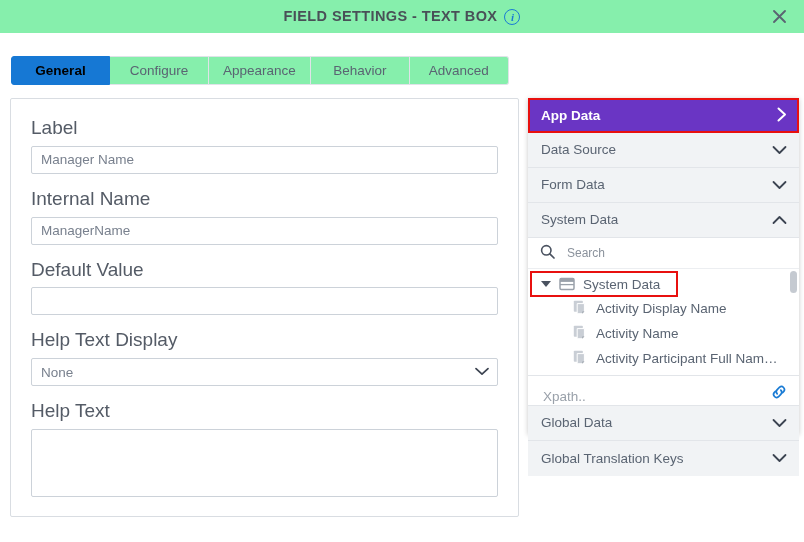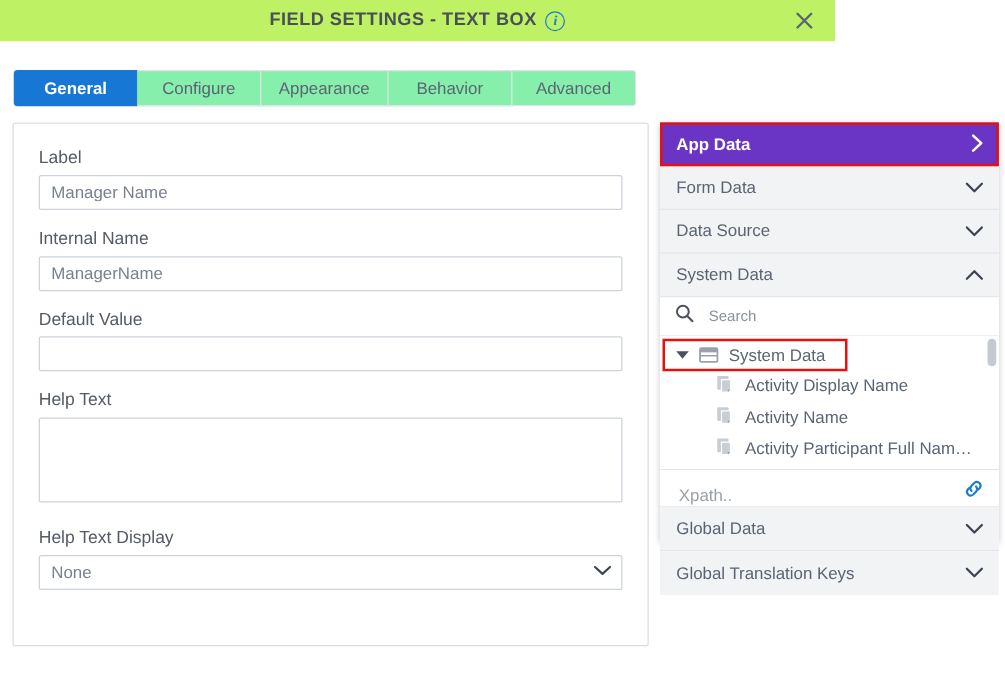--- a/index.html
+++ b/index.html
@@ -8,22 +8,22 @@
     width: 804px; height: 542px;
     background: #ffffff;
     font-family: "Liberation Sans", sans-serif;
     overflow: hidden;
   }
 
   
   .dialog-header {
     position: relative;
     height: 33px;
-    width: 668px;
-    background: #bef264;
+    width: 804px;
+    background: #86efac;
     display: flex;
     align-items: center;
     justify-content: center;
   }
   .dialog-title {
     font-size: 14.5px;
     font-weight: bold;
     letter-spacing: 0.4px;
     color: #495057;
     line-height: 1;
@@ -81,36 +81,36 @@
     border-top-left-radius: 3px;
     border-bottom-left-radius: 3px;
   }
   .tab:last-child {
     border-top-right-radius: 3px;
     border-bottom-right-radius: 3px;
   }
   .tab.active {
     background: #1678d4;
     border-color: #1678d4;
-    color: #ffffff;
+    color: #000000;
     font-weight: bold;
   }
 
   
   .left-panel {
     position: absolute;
     left: 10px; top: 98px;
     width: 509px; height: 419px;
     background: #ffffff;
     border: 1px solid #d9dde2;
     border-radius: 2px;
     padding: 18px 20px 0 20px;
   }
   .field-label {
-    font-size: 14px;
+    font-size: 19px;
     color: #545b66;
     margin-bottom: 6px;
     line-height: 1.2;
   }
   .field-group { margin-bottom: 14px; }
   .text-input {
     width: 100%;
     height: 28px;
     border: 1px solid #ccd2d9;
     border-radius: 2px;
@@ -305,60 +305,60 @@
     <div class="field-label">Internal Name</div>
     <input class="text-input" type="text" value="ManagerName" style="">
   </div>
 
   <div class="field-group">
     <div class="field-label">Default Value</div>
     <input class="text-input" type="text" value="" style="">
   </div>
 
   <div class="field-group">
-    <div class="field-label">Help Text</div>
-    <textarea class="textarea-input" style=""></textarea>
-  </div>
-
-  <div class="field-group">
     <div class="field-label">Help Text Display</div>
     <div class="select-wrap">
       <input class="text-input" type="text" readonly="" value="None" style="">
       <span class="chev">
         <svg width="14" height="9" viewBox="0 0 14 9">
           <path d="M1 1.5 L7 7 L13 1.5" stroke="#3c4451" stroke-width="1.7" fill="none" stroke-linecap="round" stroke-linejoin="round"></path>
         </svg>
       </span>
     </div>
   </div>
 
+  <div class="field-group">
+    <div class="field-label">Help Text</div>
+    <textarea class="textarea-input" style=""></textarea>
+  </div>
+
 </div>
 
 <div class="right-panel">
 
   <div class="accordion-head highlighted">
     <span class="label">App Data</span>
     <span>
       <svg width="10" height="15" viewBox="0 0 10 15">
         <path d="M1.5 1.5 L8 7.5 L1.5 13.5" stroke="#ffffff" stroke-width="2" fill="none" stroke-linecap="round" stroke-linejoin="round"></path>
       </svg>
     </span>
   </div>
 
   <div class="accordion-head">
-    <span class="label">Form Data</span>
+    <span class="label">Data Source</span>
     <span>
       <svg width="15" height="10" viewBox="0 0 15 10">
         <path d="M1.5 2 L7.5 8 L13.5 2" stroke="#3c4451" stroke-width="1.8" fill="none" stroke-linecap="round" stroke-linejoin="round"></path>
       </svg>
     </span>
   </div>
 
   <div class="accordion-head">
-    <span class="label">Data Source</span>
+    <span class="label">Form Data</span>
     <span>
       <svg width="15" height="10" viewBox="0 0 15 10">
         <path d="M1.5 2 L7.5 8 L13.5 2" stroke="#3c4451" stroke-width="1.8" fill="none" stroke-linecap="round" stroke-linejoin="round"></path>
       </svg>
     </span>
   </div>
 
   <div class="accordion-head">
     <span class="label">System Data</span>
     <span>

